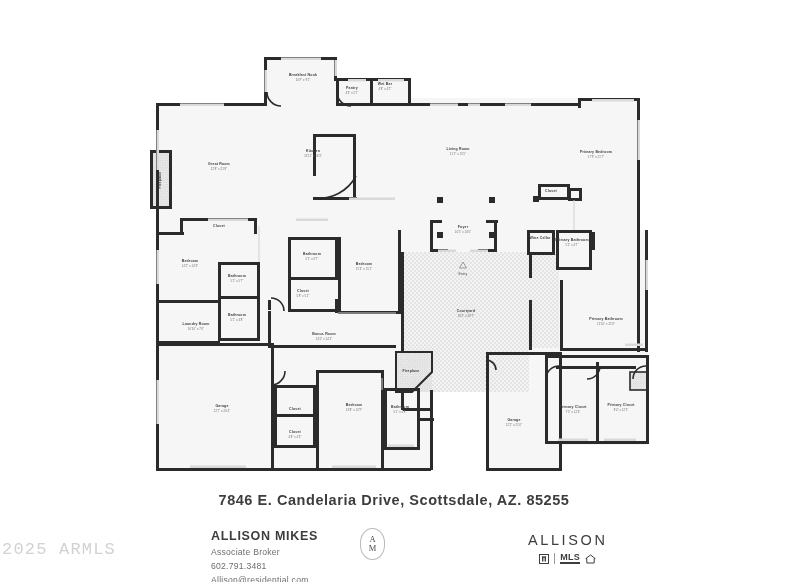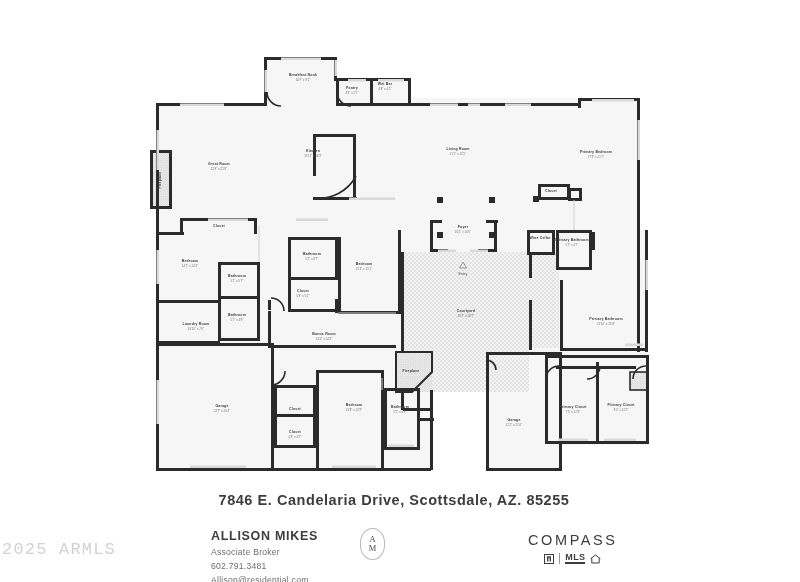--- a/index.html
+++ b/index.html
@@ -371,21 +371,21 @@
   </div>
 
   <div id="am-logo">
     <div id="am-mono">
       <span>A</span>
       <span>M</span>
     </div>
   </div>
 
   <div id="compass">
-    <div id="cmp-word">COMPASS</div>
+    <div id="cmp-word">ALLISON</div>
     <div id="cmp-icons">
       <span class="ci">
         <svg width="10" height="10" viewBox="0 0 10 10">
           <rect x="0.5" y="0.5" width="9" height="9" fill="none" stroke="#3d3d3d" stroke-width="1"></rect>
           <rect x="3" y="2.5" width="1.4" height="5" fill="#3d3d3d"></rect>
           <rect x="5.6" y="2.5" width="1.4" height="5" fill="#3d3d3d"></rect>
           <rect x="3" y="2.5" width="4" height="1.3" fill="#3d3d3d"></rect>
         </svg>
       </span>
       <span class="divider"></span>

